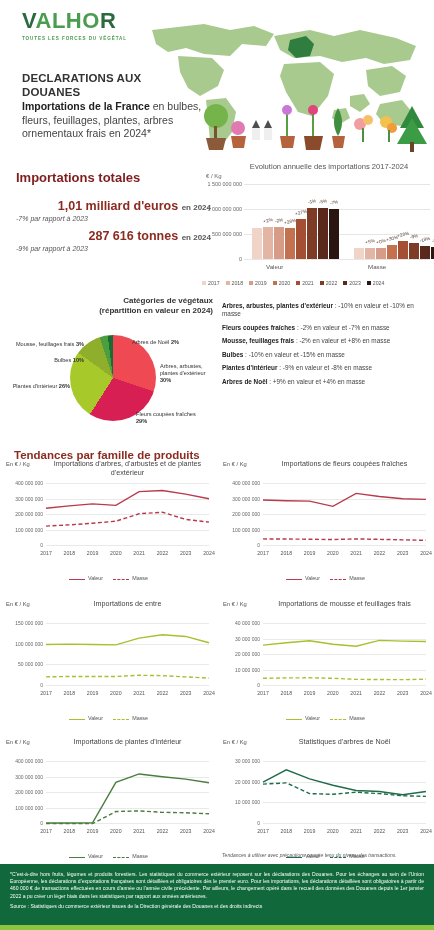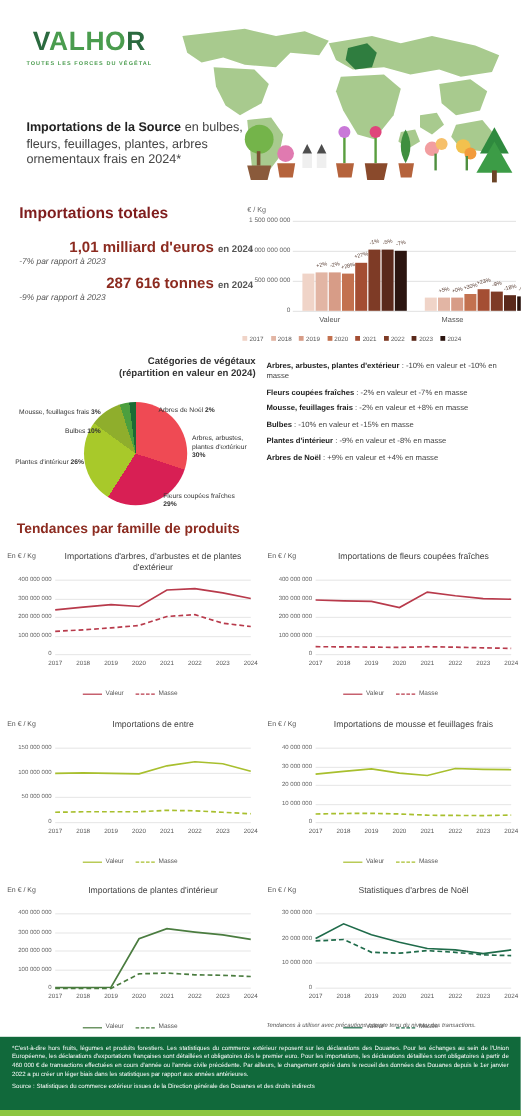--- a/index.html
+++ b/index.html
@@ -8,21 +8,21 @@
     font-family:"Liberation Sans", sans-serif;
     background:#ffffff;
     color:#3d3d3d;
     overflow:hidden;
     position:relative;
   }
   
   .header { position:relative; height:163px; }
   .map-wrap { position:absolute; right:0; top:0; width:300px; height:163px; }
   .map-wrap svg { display:block; width:100%; height:100%; }
-  .logo { position:absolute; left:22px; top:22px;text-align:center; }
+  .logo { position:absolute; left:22px; top:8px; }
   .logo-text { font-size:22px; font-weight:bold; letter-spacing:.5px; }
   .logo-v { color:#2b6a3f; }
   .logo-al { color:#4a9c4e; }
   .logo-h { color:#2b6a3f; }
   .logo-sub { font-size:4.6px; letter-spacing:.9px; color:#4a9c4e; margin-top:2px; font-weight:bold;}
   .head-title {
     position:absolute; left:22px; top:72px; width:180px;
     font-size:11.5px; font-weight:bold; color:#333; line-height:1.18; letter-spacing:.1px;
   }
   .head-sub {
@@ -61,21 +61,21 @@
   .pie-lab { position:absolute; font-size:5.6px; color:#333; line-height:1.25; }
   .pie-lab b { font-weight:bold; }
 
   
   .evo { position:absolute; left:222px; top:302px; width:208px; }
   .evo h3 { font-size:7.6px; font-weight:bold; color:#333; margin-bottom:7px; }
   .evo p { font-size:6.4px; color:#444; line-height:1.32; margin-bottom:5px; }
   .evo p b { color:#222; }
 
   
-  .tend-title { position:absolute; left:14px; top:435px; font-size:11.5px; font-weight:bold; color:#8c2b20; }
+  .tend-title { position:absolute; left:14px; top:449px; font-size:11.5px; font-weight:bold; color:#8c2b20; }
 
   .lchart { position:absolute; width:213px; height:130px; }
   .lc-unit { position:absolute; left:4px; top:6px; font-size:5.8px; color:#555; }
   .lc-title { position:absolute; left:40px; right:2px; top:4px; font-size:7.2px; color:#444; text-align:center; line-height:1.25; }
   .lc-plot { position:absolute; left:44px; top:28px; right:6px; height:62px; }
   .lc-grid { position:absolute; left:0; right:0; border-top:1px solid #e9e9e9; }
   .lc-ylab { position:absolute; left:-44px; width:41px; text-align:right; font-size:5px; color:#666; transform:translateY(-3px); }
   .lc-xlab { position:absolute; bottom:-11px; font-size:5.2px; color:#555; transform:translateX(-50%); }
   .lc-legend { position:absolute; left:0; right:0; bottom:4px; display:flex; justify-content:center; gap:10px; font-size:5.4px; color:#555; align-items:center; }
   .lg-solid { width:16px; height:0; border-top:1.6px solid; margin-right:3px; display:inline-block; }
@@ -157,41 +157,43 @@
           </g>
       </g>
     </svg>
   </div>
 
   <div class="logo">
     <div class="logo-text"><span class="logo-v">V</span><span class="logo-al">ALHO</span><span class="logo-h">R</span></div>
     <div class="logo-sub">TOUTES LES FORCES DU VÉGÉTAL</div>
   </div>
 
+  <div class="head-title">DECLARATIONS AUX DOUANES</div>
   <div class="head-sub">
-    <b>Importations de la Source</b><span> en bulbes, fleurs, feuillages, plantes, arbres ornementaux frais en 2024*</span>
+    <b>Importations de la France</b><span> en bulbes, fleurs, feuillages, plantes, arbres ornementaux frais en 2024*</span>
   </div>
 </div>
 
 <div class="totals">
   <h2>Importations totales</h2>
   <div class="big">
     <span>1,01 milliard d'euros</span>
     <span class="small">en 2024</span>
   </div>
   <div class="note">-7% par rapport à 2023</div>
   <div class="big">
     <span>287 616 tonnes</span>
     <span class="small">en 2024</span>
   </div>
   <div class="note">-9% par rapport à 2023</div>
 </div>
 
 <div class="barchart">
   <div class="bc-unit">€ / Kg</div>
+  <div class="bc-title">Evolution annuelle des importations 2017-2024</div>
   <div class="bc-plot" id="bcPlot">
       <div class="bc-grid" style="top: 75px;"></div>
       <div class="bc-ylab" style="top: 75px;">0</div>
       <div class="bc-grid" style="top: 50px;"></div>
       <div class="bc-ylab" style="top: 50px;">500 000 000</div>
       <div class="bc-grid" style="top: 25px;"></div>
       <div class="bc-ylab" style="top: 25px;">1 000 000 000</div>
       <div class="bc-grid" style="top: 0px;"></div>
       <div class="bc-ylab" style="top: 0px;">1 500 000 000</div>
       <div class="bc-group" style="left: 8px;">

